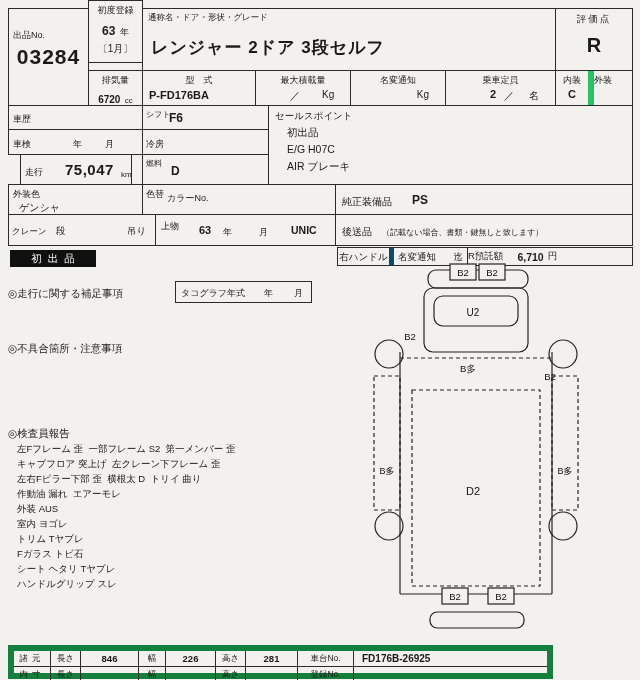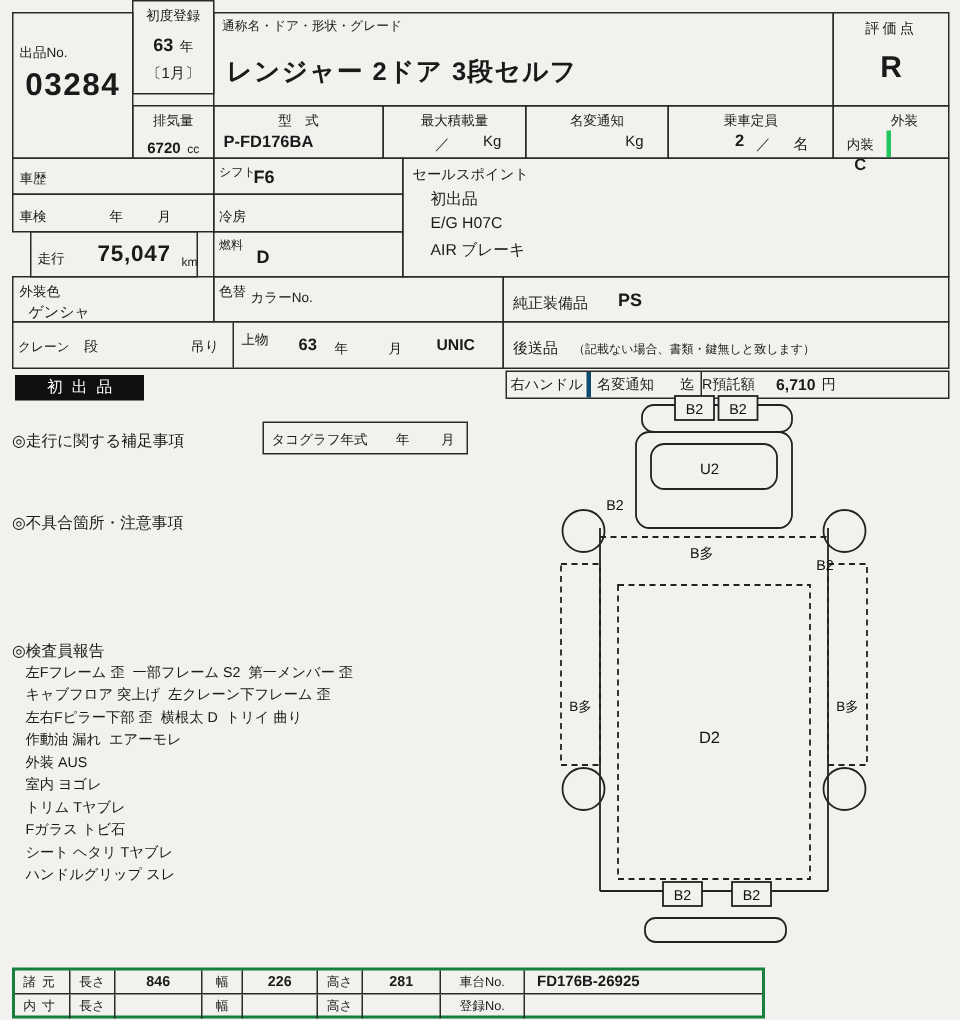--- a/index.html
+++ b/index.html
@@ -66,21 +66,21 @@
   </div>
 
   <div class="bx" style="left:445px;top:70px;width:111px;height:36px">
     <span class="abs s9 ctr" style="top:3px">乗車定員</span>
     <b class="abs s11" style="left:44px;top:17px">2</b>
     <span class="abs s10" style="left:58px;top:18px">／</span>
     <span class="abs s10" style="left:83px;top:18px">名</span>
   </div>
 
   <div class="bx" style="left:555px;top:70px;width:78px;height:36px">
-    <div class="abs" style="left:0;top:16px;bottom:0;width:38px;border-right:3px solid #22c55e">
+    <div class="abs" style="left:0;top:0;bottom:0;width:38px;border-right:6px solid #22c55e">
       <span class="abs s9 ctr" style="top:3px">内装</span>
       <b class="abs s11 ctr" style="top:17px">C</b>
     </div>
     <span class="abs s9" style="left:38px;right:0;top:3px;text-align:left">外装</span>
   </div>
 
   <div class="bx" style="left:8px;top:105px;width:135px;height:25px">
     <span class="abs s9" style="left:4px;top:7px">車歴</span>
   </div>
   <div class="bx" style="left:142px;top:105px;width:127px;height:25px">
@@ -139,21 +139,21 @@
     <b class="abs s105" style="left:282px;top:9px">UNIC</b>
   </div>
   <div class="bx" style="left:335px;top:214px;width:298px;height:32px">
     <span class="abs s10" style="left:6px;top:10px">後送品</span>
     <span class="abs s8" style="left:46px;top:12px">（記載ない場合、書類・鍵無しと致します）</span>
   </div>
 
   <div class="abs" style="left:10px;top:250px;width:86px;height:17px;background:#101010;color:#fff;text-align:center;font-size:10.5px;line-height:17px;letter-spacing:6px;padding-left:6px">初出品</div>
 
   <div class="bx" style="left:337px;top:247px;width:296px;height:19px;display:flex;align-items:center;font-size:9.5px">
-    <span style="width:56px;text-align:center;border-right:3px solid #0c4a6e;align-self:stretch;line-height:17px">右ハンドル</span>
+    <span style="width:56px;text-align:center;border-right:5px solid #0c4a6e;align-self:stretch;line-height:17px">右ハンドル</span>
     <span style="width:74px;border-right:1px solid #2a2a2a;align-self:stretch;line-height:17px;display:flex;justify-content:space-between;padding:0 4px">
       <span>名変通知</span>
       <span>迄</span>
     </span>
     <span style="margin-left:0">R預託額</span>
     <b style="margin-left:14px;font-size:10.5px">6,710</b>
     <span style="margin-left:4px">円</span>
   </div>
 
   <div class="abs s105" style="left:8px;top:287px">◎走行に関する補足事項</div>
@@ -209,21 +209,21 @@
       <text x="184" y="122">B2</text>
       <text x="102" y="114">B多</text>
       <text x="21" y="216" font-size="9">B多</text>
       <text x="199" y="216" font-size="9">B多</text>
       <text x="107" y="237" font-size="11">D2</text>
       <text x="89" y="342">B2</text>
       <text x="135" y="342">B2</text>
     </g>
   </svg>
 
-  <div class="abs" style="left:8px;top:645px;width:502px;height:34px;border:2px solid #15803d">
+  <div class="abs" style="left:8px;top:645px;width:545px;height:34px;border:6px solid #15803d">
     <div style="display:flex;height:16px;border-bottom:1px solid #2a2a2a">
       <span class="cell" style="width:37px;letter-spacing:4px">諸元</span>
       <span class="cell" style="width:30px">長さ</span>
       <span class="cell val" style="width:58px">846</span>
       <span class="cell" style="width:27px">幅</span>
       <span class="cell val" style="width:50px">226</span>
       <span class="cell" style="width:30px">高さ</span>
       <span class="cell val" style="width:52px">281</span>
       <span class="cell" style="width:56px">車台No.</span>
       <span class="cell last">FD176B-26925</span>

